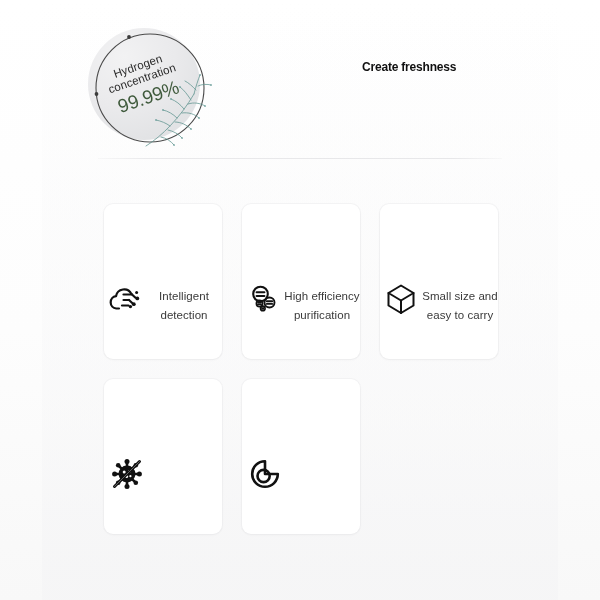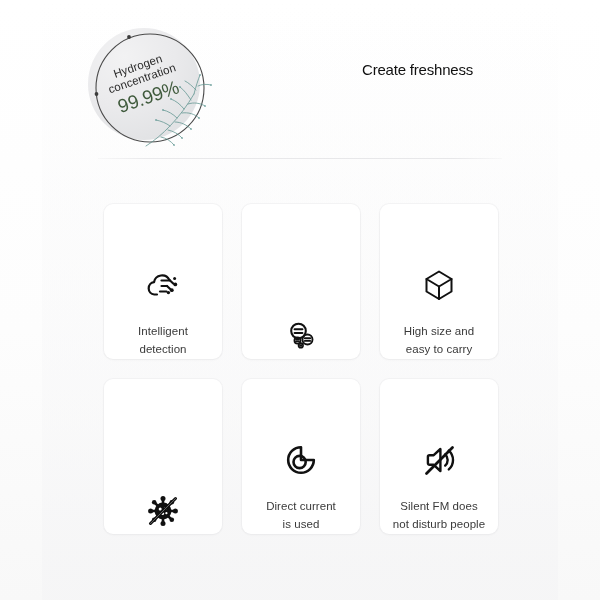--- a/index.html
+++ b/index.html
@@ -102,22 +102,22 @@
     pointer-events: none;
   }
 
   .headline {
     position: absolute;
     left: 362px;
     top: 58px;
     width: 220px;
   }
   .headline-line {
-    font-size: 15px;
-    font-weight: normal;
+    font-size: 12px;
+    font-weight: bold;
     color: #101010;
     line-height: 1.55;
     letter-spacing: -0.2px;
     white-space: nowrap;
   }
 
   .divider {
     position: absolute;
     left: 98px;
     top: 158px;
@@ -137,23 +137,23 @@
     grid-template-rows: repeat(2, 155px);
     column-gap: 20px;
     row-gap: 20px;
   }
 
   .card {
     background: #ffffff;
     border-radius: 9px;
     box-shadow: 0 1px 3px rgba(20,20,25,0.035), 0 0 0 1px rgba(238,238,240,0.6);
     display: flex;
-    flex-direction: column;
+    flex-direction: row;
     align-items: center;
-    justify-content: flex-end;
+    justify-content: space-between;
     padding-top: 34px;
     box-sizing: border-box;
   }
 
   .card-icon {
     width: 46px;
     height: 46px;
     display: flex;
     align-items: center;
     justify-content: center;
@@ -261,31 +261,33 @@
           <circle cx="18.5" cy="16" r="7.3" stroke="#111" stroke-width="2.1"></circle>
           <path d="M14.6 14.2h7.8M14.6 18h7.8" stroke="#111" stroke-width="2.1" stroke-linecap="round"></path>
           <circle cx="27.5" cy="24.5" r="5" stroke="#111" stroke-width="1.9"></circle>
           <path d="M24.8 23.2h5.4M24.8 25.9h5.4" stroke="#111" stroke-width="1.9" stroke-linecap="round"></path>
           <circle cx="17.5" cy="25.5" r="3.1" stroke="#111" stroke-width="1.7"></circle>
           <path d="M15.8 24.7h3.4M15.8 26.4h3.4" stroke="#111" stroke-width="1.5" stroke-linecap="round"></path>
           <circle cx="20.8" cy="30.4" r="2.3" stroke="#111" stroke-width="1.6"></circle>
           <path d="M19.6 29.8h2.4M19.6 31.1h2.4" stroke="#111" stroke-width="1.3" stroke-linecap="round"></path>
         </svg>
       </div>
+      <div class="card-label">High efficiency
+purification</div>
     </div>
 
     <div class="card">
       <div class="card-icon">
         <svg width="42" height="42" viewBox="0 0 42 42" fill="none" stroke="#111" stroke-width="2" stroke-linecap="round" stroke-linejoin="round">
           <path d="M21 7.5 33.5 15 21 22.5 8.5 15z"></path>
           <path d="M8.5 15v12.5L21 35V22.5"></path>
           <path d="M33.5 15v12.5L21 35"></path>
         </svg>
       </div>
-      <div class="card-label">High size and
+      <div class="card-label">Small size and
 easy to carry</div>
     </div>
 
     <div class="card">
       <div class="card-icon">
         <svg width="44" height="44" viewBox="0 0 44 44" fill="none">
           <g fill="#111">
             <circle cx="22" cy="22" r="8.4"></circle>
             <circle cx="22" cy="9.6" r="2.5"></circle>
             <circle cx="22" cy="34.4" r="2.5"></circle>
@@ -318,31 +320,17 @@
       </div>
     </div>
 
     <div class="card">
       <div class="card-icon">
         <svg width="42" height="42" viewBox="0 0 42 42" fill="none">
           <path d="M21 8.2a12.8 12.8 0 1 0 12.8 12.8H21z" stroke="#111" stroke-width="2.6" stroke-linejoin="round"></path>
           <circle cx="19.6" cy="23" r="6.1" stroke="#111" stroke-width="2.6"></circle>
         </svg>
       </div>
-      <div class="card-label">Direct current
-is used</div>
-    </div>
-
-    <div class="card">
-      <div class="card-icon">
-        <svg width="44" height="44" viewBox="0 0 44 44" fill="none">
-          <path d="M12.5 17.2h4.2L23.4 11v22l-6.7-6.2h-4.2a1.6 1.6 0 0 1-1.6-1.6v-6.4a1.6 1.6 0 0 1 1.6-1.6z" stroke="#111" stroke-width="2.4" stroke-linejoin="round"></path>
-          <path d="M28.2 16.4a7.6 7.6 0 0 1 0 11.2" stroke="#111" stroke-width="2.4" stroke-linecap="round"></path>
-          <path d="M31.8 12.6a12.6 12.6 0 0 1 0 18.8" stroke="#111" stroke-width="2.4" stroke-linecap="round"></path>
-          <path d="M35.5 9.5 9.5 35.5" stroke="#111" stroke-width="2.8" stroke-linecap="round"></path>
-        </svg>
-      </div>
-      <div class="card-label">Silent FM does
-not disturb people</div>
-    </div>
+    </div>
+
 
   </div>
 </div>
 
 </body></html>

